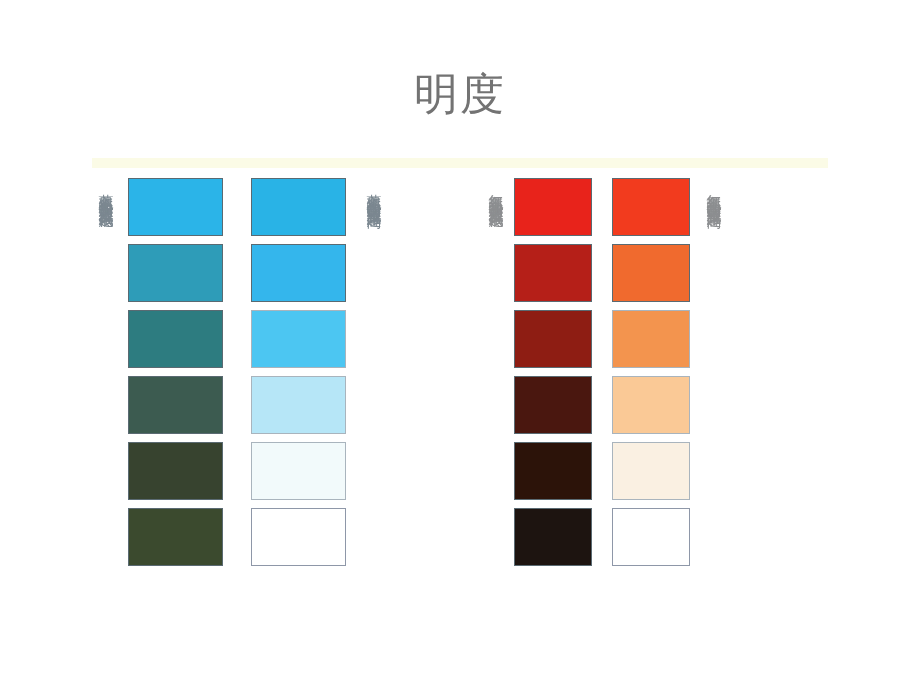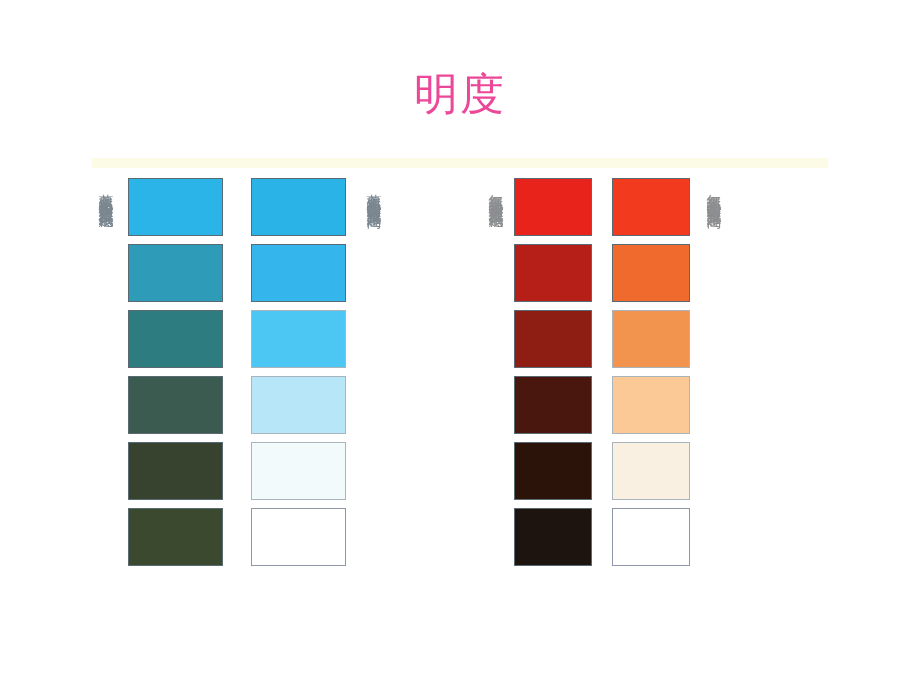--- a/index.html
+++ b/index.html
@@ -20,21 +20,21 @@
     background: #ffffff;
   }
   .slide-title {
     position: absolute;
     top: 68px;
     left: 0;
     width: 920px;
     text-align: center;
     font-size: 44px;
     line-height: 52px;
-    color: #ec4899;
+    color: #737373;
     font-family: "DejaVu Sans", "Liberation Sans", sans-serif;
     letter-spacing: 2px;
     white-space: nowrap;
   }
   .figure {
     position: absolute;
     left: 92px;
     top: 152px;
     width: 736px;
     height: 452px;

